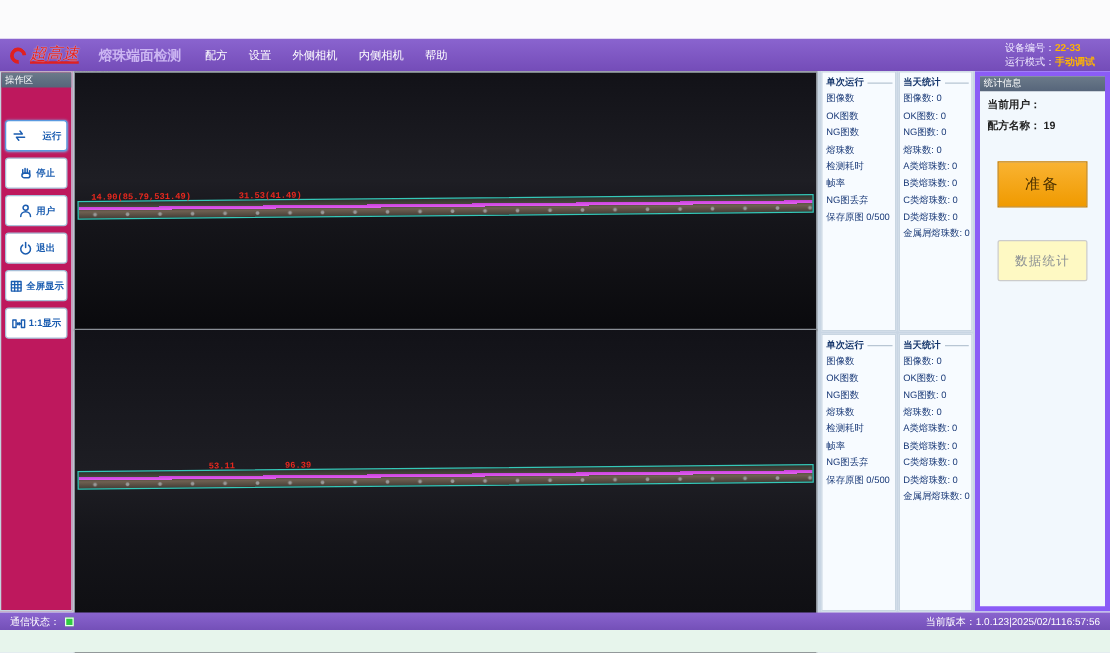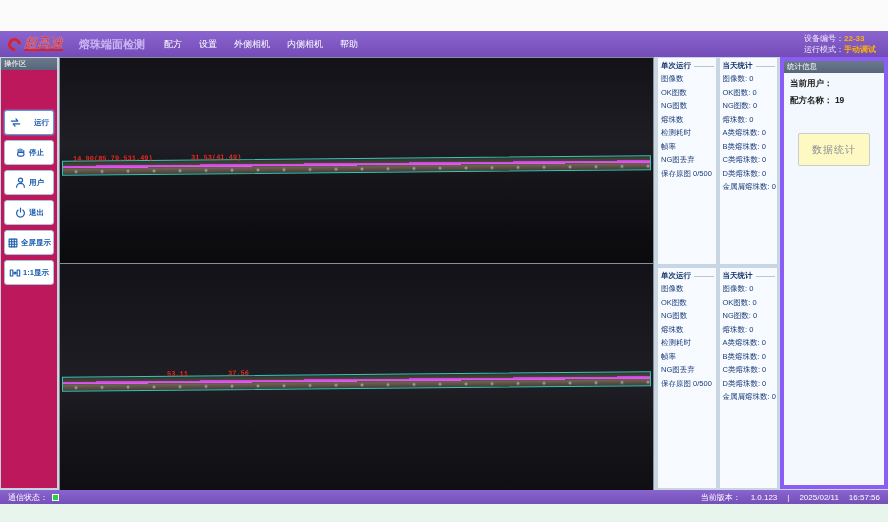--- a/index.html
+++ b/index.html
@@ -34,21 +34,21 @@
   .main-bg { position:absolute; left:0; top:57px; width:888px; height:433px; background:#c9d6e4; }
 
   
   .sidebar { position:absolute; left:0; top:57px; width:58px; height:432px;
     background:#be185d; border:1px solid #c3d2de; }
   .panel-head { height:12px; line-height:12px; background:linear-gradient(180deg,#6b7a8a,#56657a);
     color:#fff; font-size:7.5px; padding-left:3px; }
   .op-btn { width:50px; height:25px; margin:5px auto 0; background:#fff; border:1px solid #a8c0d8;
     border-radius:3px; display:flex; align-items:center; justify-content:center; gap:2px;
     color:#1a5cb0; cursor:pointer; }
-  .op-btn.first { margin-top:40px; border-color:#5a9ae0; box-shadow:0 0 2px #7ab0e8;gap:12px; }
+  .op-btn.first { margin-top:26px; border-color:#5a9ae0; box-shadow:0 0 2px #7ab0e8;gap:12px; }
   .op-btn .lbl { font-size:7.5px; font-weight:bold; white-space:nowrap; }
   .op-btn svg { flex:none; }
 
   
   .viewport { position:absolute; left:59px; width:595px; border:1px solid #8a8f96;
     background:linear-gradient(180deg,#121218 0%,#1e1e24 42%,#15151a 58%,#0a0a0d 100%); cursor:crosshair; }
   #viewport-1 { top:57px; height:208px; }
   #viewport-2 { top:263px; height:284px;text-align:right; }
   .strip { position:absolute; left:2px; right:2px; height:15px; border:1px solid #35c8b8;
     background-image:
@@ -83,21 +83,21 @@
     font-family:"Liberation Sans",sans-serif; }
   .btn-datastats { display:block; width:72px; height:33px; margin:26px auto 0;
     background:#fef9c3; border:1px solid #ccc; border-radius:2px; color:#8a8f94;
     font-size:10px; letter-spacing:1px; cursor:pointer; font-family:"Liberation Sans",sans-serif; }
 
   
   .statusbar { position:absolute; left:0; top:490px; width:888px; height:14px;
     background:linear-gradient(180deg,#8a64cf,#7450b8); display:flex; align-items:center;
     padding:0 8px; font-size:8px; color:#fff; }
   .comm-ind { width:7px; height:7px; background:#2ecc40; border:1px solid #eaffea; margin-left:4px; }
-  .status-right { margin-left:auto; display:flex; gap:10px; align-items:center; }
+  .status-right { margin-left:auto; display:flex; align-items:center; }
   .desktop-bottom { position:absolute; left:0; top:504px; width:888px; height:18px; background:#e7f5ec; }
 
   svg.ic { stroke:#1a5cb0; fill:none; stroke-width:1.3; stroke-linecap:round; stroke-linejoin:round; }
 </style>
 </head>
 <body>
 
 <div class="titlebar">
   <span class="app-ico"></span>
   <span>超高速视觉处理系统</span>
@@ -176,21 +176,21 @@
 <div class="viewport" id="viewport-1">
   <div class="strip">
     <span class="anno" style="left:10px">14.90(85.79,531.49)</span>
     <span class="anno" style="left:128px">31.53(41.49)</span>
   </div>
 </div>
 
 <div class="viewport" id="viewport-2">
   <div class="strip">
     <span class="anno" style="left:104px">53.11</span>
-    <span class="anno" style="left:165px">37.56</span>
+    <span class="anno" style="left:165px">96.39</span>
   </div>
 </div>
 
 <div class="stats-panel" id="stats-top">
   <div class="stats-col">
     <div class="gb-head">单次运行</div>
     <div class="stat-row">图像数</div>
     <div class="stat-row">OK图数</div>
     <div class="stat-row">NG图数</div>
     <div class="stat-row">熔珠数</div>
@@ -242,20 +242,21 @@
 <div class="info-panel">
   <div class="panel-head">统计信息</div>
   <div class="info-row">
     <span>当前用户：</span>
     <span></span>
   </div>
   <div class="info-row">
     <span>配方名称：</span>
     <span>19</span>
   </div>
+  <button class="btn-prepare">准备</button>
   <button class="btn-datastats">数据统计</button>
 </div>
 
 <div class="statusbar">
   <span>通信状态：</span>
   <span class="comm-ind"></span>
   <div class="status-right">
     <span>当前版本：</span>
     <span>1.0.123</span>
     <span>|</span>

